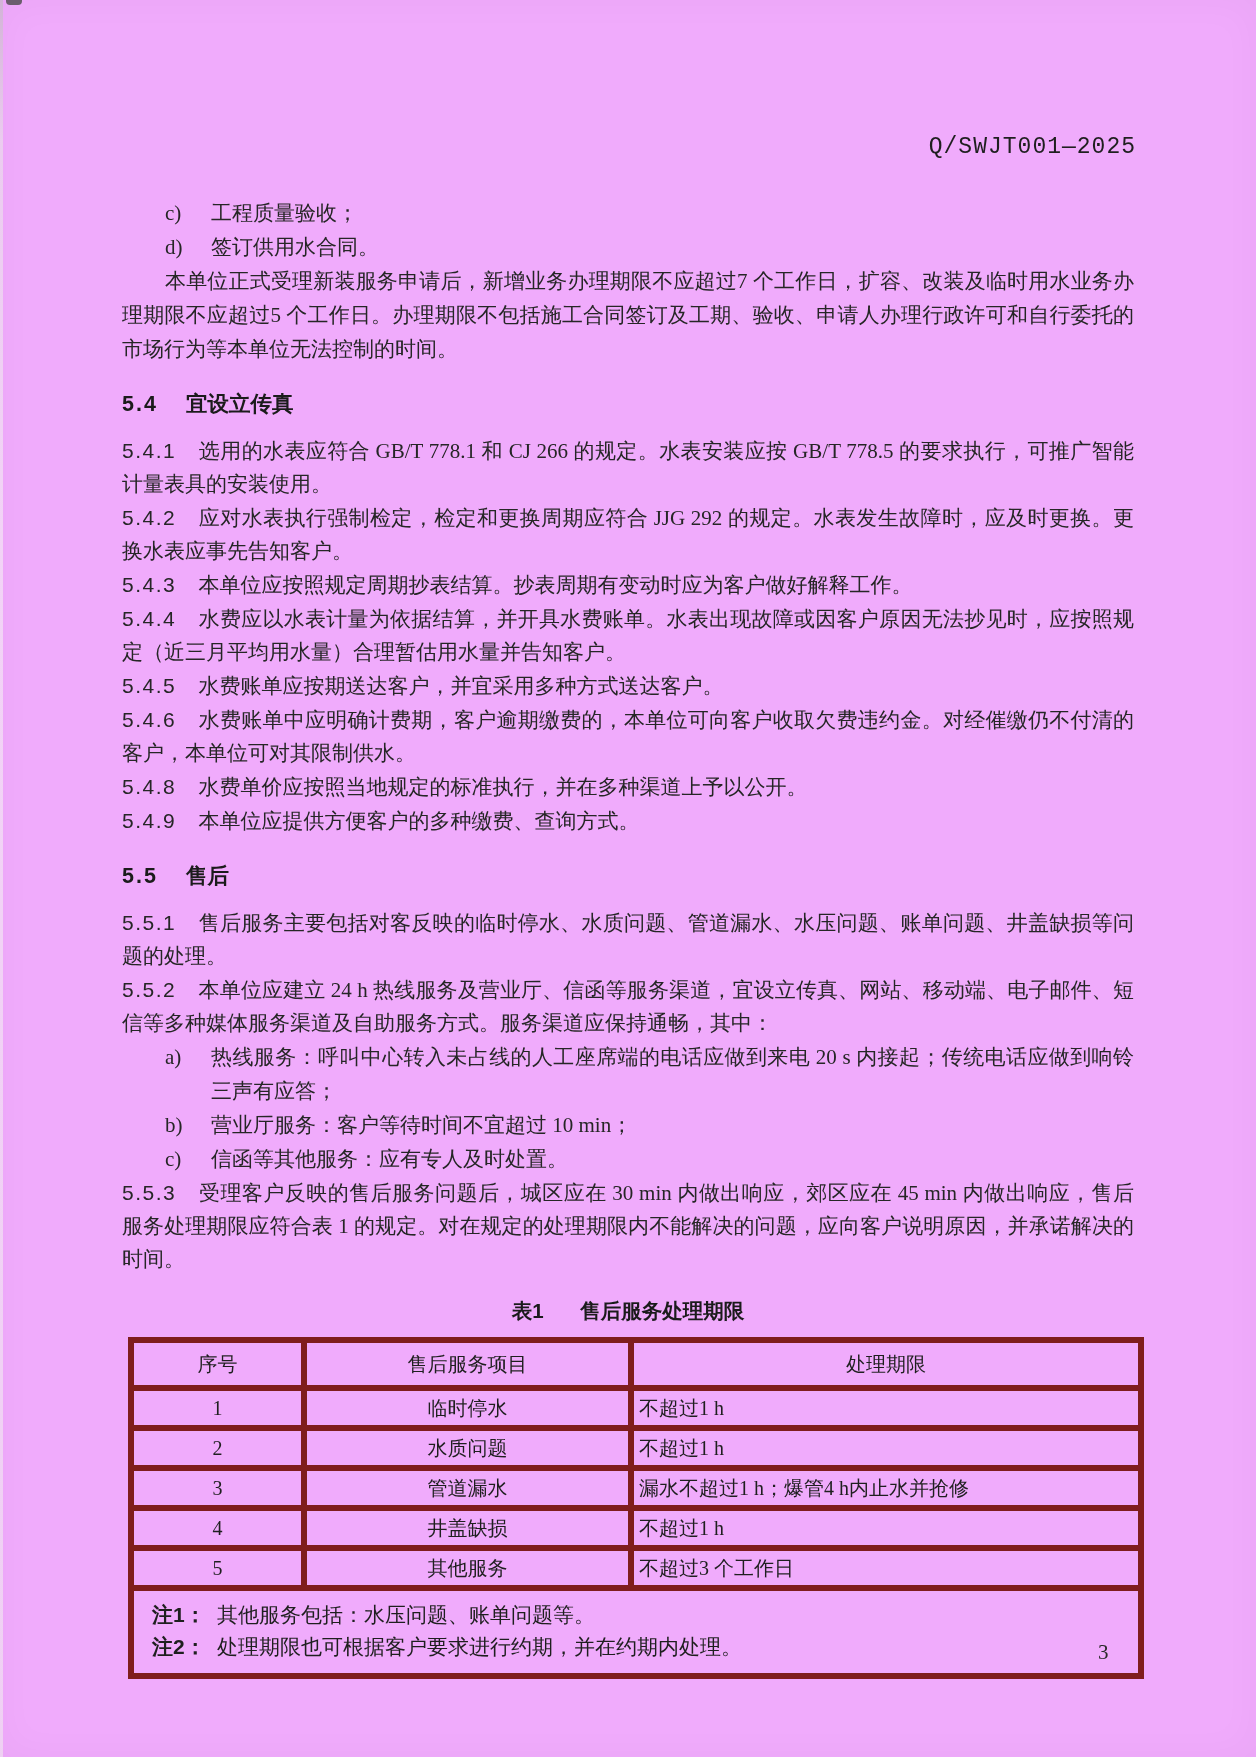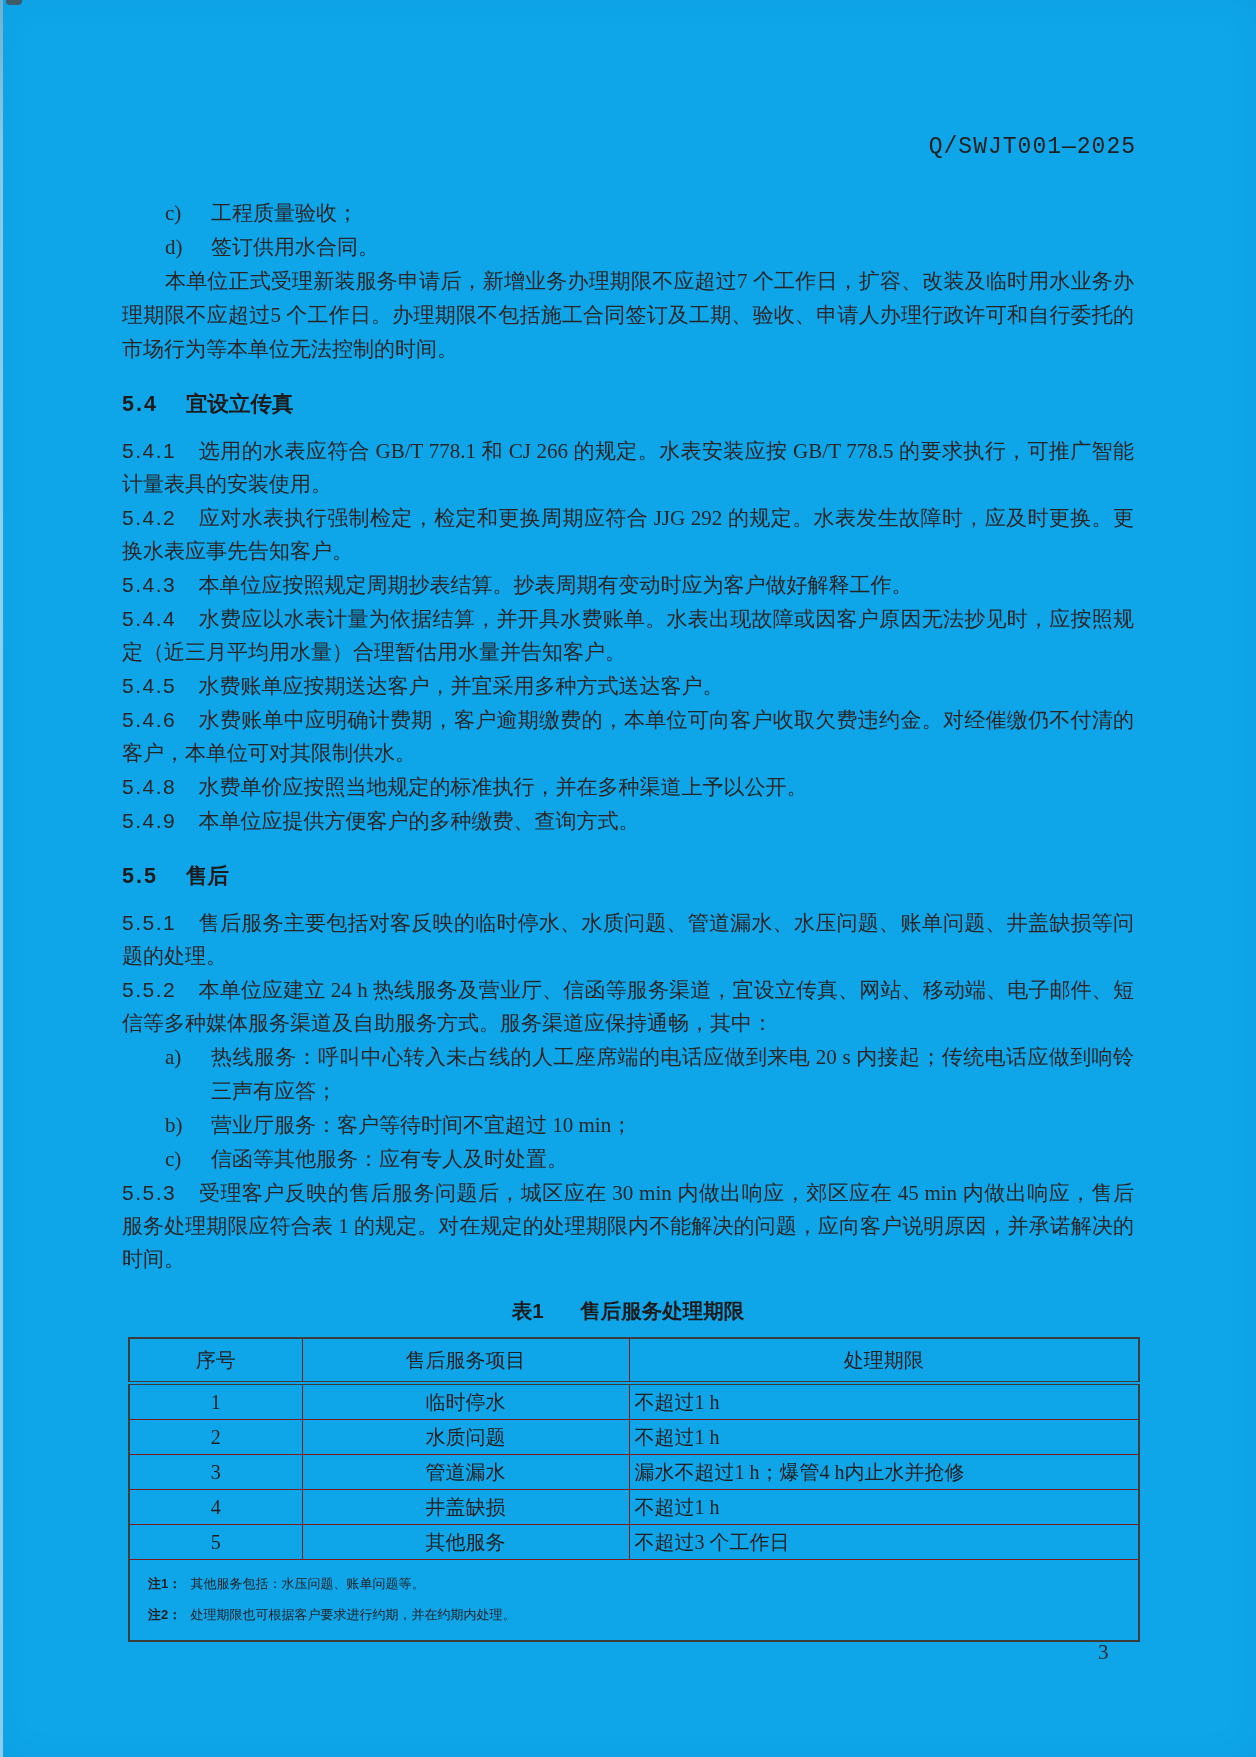--- a/index.html
+++ b/index.html
@@ -1,20 +1,20 @@
 <!DOCTYPE html>
 <html><head>
 <meta charset="utf-8">
 <style>
   html,body { margin:0; padding:0; background:#e8e8e6; }
   .page {
     position:relative;
     width:1256px; height:1757px;
     margin:0 auto;
-    background:#0ea5e9;
+    background:#f0abfc;
     font-family:"Liberation Serif","DejaVu Serif",serif;
     color:#262626;
     overflow:hidden;
     box-shadow:inset 0 0 40px rgba(0,0,0,0.03);
   }
   
   .scan-edge { position:absolute; left:0; top:0; width:3px; height:100%; background:linear-gradient(180deg,#bdbdbb 0%,#e9e9e7 8%,#f6f6f4 30%,#f1f1ef 100%); opacity:.55; }
   .scan-speck { position:absolute; left:6px; top:0; width:16px; height:5px; background:#4a4a48; border-radius:0 0 4px 4px; opacity:.8; }
 
   .doc-number {
@@ -56,27 +56,27 @@
   .tbl-caption .cap-label { margin-right:31px;text-align:center; }
 
   table.t1 {
     border-collapse:collapse; table-layout:fixed;
     width:1010px; margin-left:6px;
     font-size:20px; color:#1f1f1f;
   }
   table.t1 col.c1 { width:173px; }
   table.t1 col.c2 { width:327px; }
   table.t1 col.c3 { width:510px; }
-  table.t1 th, table.t1 td { border:1px solid #7f1d1d; font-weight:normal; padding:0 4px; }
+  table.t1 th, table.t1 td { border:6px solid #7f1d1d; font-weight:normal; padding:0 4px; }
   table.t1 { border:2px solid #3c3c3a; }
   table.t1 thead th { height:42px; text-align:center; border-bottom:4px double #3c3c3a; }
   table.t1 tbody td { height:34px; }
   table.t1 td.center, table.t1 th { text-align:center; }
   table.t1 td.left { text-align:left; padding-left:5px; }
-  table.t1 td.notes { padding:8px 6px 10px 18px; line-height:31px; font-size:13px; text-align:left;margin-left:36px; }
+  table.t1 td.notes { padding:8px 6px 10px 18px; line-height:31px; font-size:21px; text-align:left;margin-left:36px; }
   .note-line { display:block; }
   .note-line .note-label { font-family:"Liberation Sans","DejaVu Sans",sans-serif; font-weight:700; margin-right:6px; }
 
   .page-number {
     position:absolute; left:1098px; top:1640px;
     font-size:21px; color:#2a2a2a;
   }
 </style>
 </head>
 <body>

